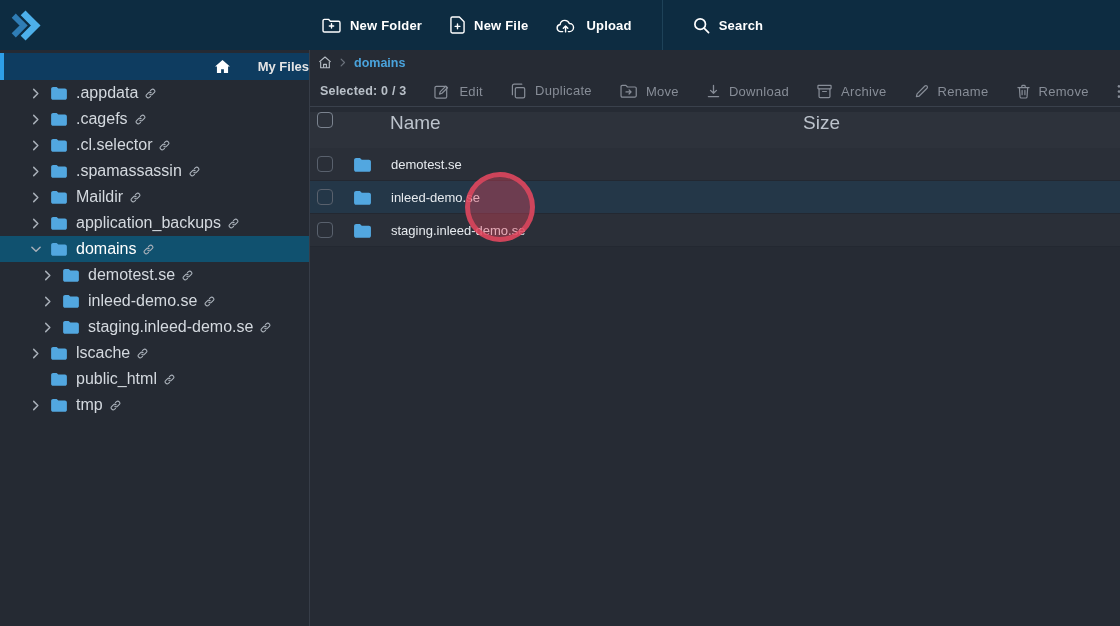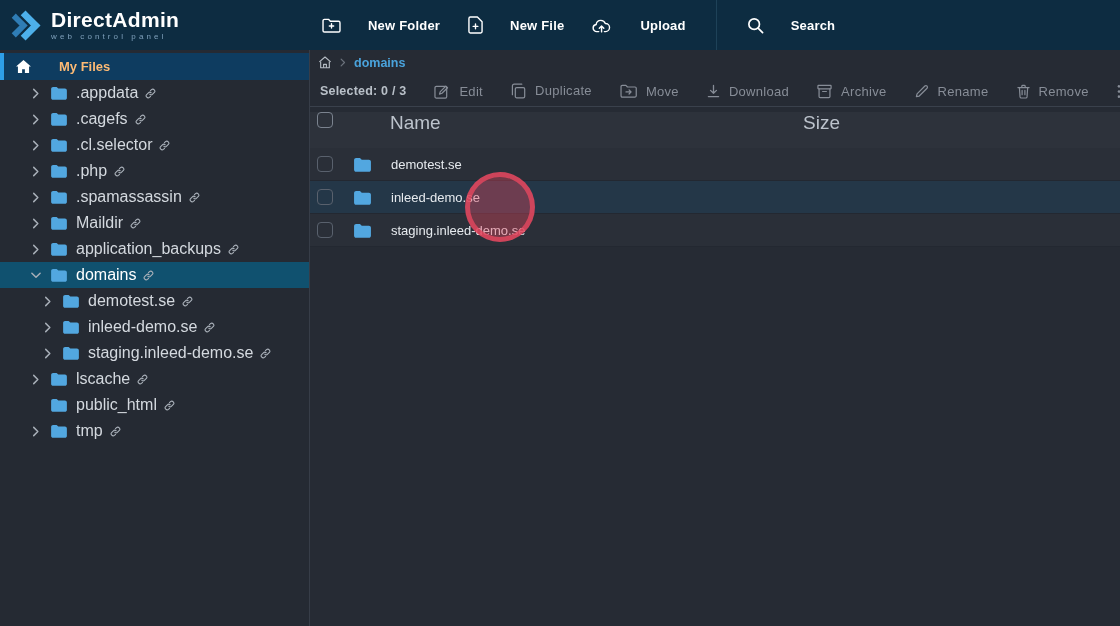--- a/index.html
+++ b/index.html
@@ -22,32 +22,32 @@
     font-family:"Liberation Sans",sans-serif;-webkit-font-smoothing:antialiased;}
   .app{position:relative;width:1120px;height:626px;overflow:hidden;}
 
   
   .topbar{height:50px;display:flex;align-items:stretch;background:var(--topbar-bg);}
   .brand{width:310px;display:flex;align-items:center;gap:8px;padding-left:10px;cursor:pointer;}
   .brand-ic{display:flex;align-items:center;}
   .brand-name{color:#fff;font-size:21px;font-weight:bold;letter-spacing:.3px;line-height:1;}
   .brand-tag{margin-top:3px;font-size:8px;letter-spacing:3.1px;color:#7fa0bb;line-height:1;}
   .tbtns{display:flex;align-items:center;gap:28px;margin-left:12px;}
-  .tbtn{display:flex;align-items:center;gap:27px;color:#fff;font-size:13px;font-weight:600;
+  .tbtn{display:flex;align-items:center;gap:9px;color:#fff;font-size:13px;font-weight:600;
     letter-spacing:.2px;cursor:pointer;white-space:nowrap;}
   .tbtn svg{display:block;}
   .tdivider{width:1px;align-self:stretch;background:#1e4258;margin:0 2px;}
 
   
   .shell{display:flex;height:576px;}
   .sidebar{width:310px;background:var(--sidebar-bg);border-right:1px solid var(--divider);
     padding-top:3px;overflow:hidden;}
   .myfiles{height:27px;display:flex;align-items:center;gap:28px;padding-left:12px;
     background:var(--sidebar-selected-bg);border-left:4px solid var(--sidebar-selected-border);
-    color:#fdba74;font-size:13px;font-weight:600;cursor:pointer;}
+    color:#e5e5e5;font-size:13px;font-weight:600;cursor:pointer;justify-content:flex-end;}
   .myfiles svg{display:block;}
   .titem{height:26px;display:flex;align-items:center;color:#d4d9df;font-size:16px;cursor:pointer;}
   .titem.lvl1{padding-left:32px;}
   .titem.lvl2{padding-left:44px;}
   .titem.selected{background:var(--tree-selected-bg);color:#fff;}
   .chev{width:8px;margin-right:10px;display:flex;color:#a8afb8;}
   .chev.down svg{transform:rotate(90deg);}
   .chev.nochev{visibility:hidden;}
   .ficon{display:flex;margin-right:8px;color:var(--folder-icon);}
   .linkic{display:flex;margin-left:7px;color:#aab1ba;}
@@ -90,24 +90,20 @@
 <div class="app">
 
   <header class="topbar">
     <div class="brand">
       <span class="brand-ic">
         <svg viewBox="0 0 34 34" width="33" height="33" fill="none" stroke-linecap="square">
           <path d="M6 9l8 8-8 8" stroke="#2f7db5" stroke-width="6"></path>
           <path d="M16 6.5l10.5 10.5L16 27.5" stroke="#4db0ea" stroke-width="7"></path>
         </svg>
       </span>
-      <div class="brand-txt">
-        <div class="brand-name">DirectAdmin</div>
-        <div class="brand-tag">web control panel</div>
-      </div>
     </div>
     <div class="tbtns">
       <div class="tbtn">
         <span>
           <svg viewBox="0 0 20 17" width="19" height="16" fill="none" stroke="#fff" stroke-width="1.5" stroke-linecap="round" stroke-linejoin="round">
             <path d="M1 4c0-.8.7-1.5 1.5-1.5h4.3l2 2h8.7c.8 0 1.5.7 1.5 1.5v8.5c0 .8-.7 1.5-1.5 1.5h-15c-.8 0-1.5-.7-1.5-1.5V4z"></path>
             <path d="M10 7.2v4.6M7.7 9.5h4.6"></path>
           </svg>
         </span>
         <span>New Folder</span>
@@ -198,39 +194,20 @@
       <svg viewBox="0 0 8 12" width="8" height="11">
                 <path d="M1.5 1.5L6 6l-4.5 4.5" stroke="currentColor" stroke-width="1.6" fill="none" stroke-linecap="round" stroke-linejoin="round"></path>
               </svg>
     </span>
     <span class="ficon">
       <svg viewBox="0 0 20 16" width="18" height="14">
                 <path d="M1 3.2C1 2 2 1 3.2 1h4.1L9.2 2.9h7.6c1.2 0 2.2 1 2.2 2.2v8.5c0 1.2-1 2.2-2.2 2.2H3.2C2 15.8 1 14.8 1 13.6V3.2z" fill="currentColor"></path>
               </svg>
     </span>
     <span class="tlabel">.cl.selector</span>
-    <span class="linkic" hidden="">
-      <svg viewBox="0 0 12 12" width="11" height="11" fill="none" stroke="currentColor" stroke-width="1.2" stroke-linecap="round">
-        <path d="M5.2 6.8a2.2 2.2 0 0 0 3.1 0l1.9-1.9A2.2 2.2 0 0 0 7.1 1.8L6 2.9"></path>
-        <path d="M6.8 5.2a2.2 2.2 0 0 0-3.1 0L1.8 7.1a2.2 2.2 0 0 0 3.1 3.1L6 9.1"></path>
-      </svg>
-    </span>
-  </div>
-          <div class="titem lvl1">
-    <span class="chev">
-      <svg viewBox="0 0 8 12" width="8" height="11">
-                <path d="M1.5 1.5L6 6l-4.5 4.5" stroke="currentColor" stroke-width="1.6" fill="none" stroke-linecap="round" stroke-linejoin="round"></path>
-              </svg>
-    </span>
-    <span class="ficon">
-      <svg viewBox="0 0 20 16" width="18" height="14">
-                <path d="M1 3.2C1 2 2 1 3.2 1h4.1L9.2 2.9h7.6c1.2 0 2.2 1 2.2 2.2v8.5c0 1.2-1 2.2-2.2 2.2H3.2C2 15.8 1 14.8 1 13.6V3.2z" fill="currentColor"></path>
-              </svg>
-    </span>
-    <span class="tlabel">.php</span>
     <span class="linkic" hidden="">
       <svg viewBox="0 0 12 12" width="11" height="11" fill="none" stroke="currentColor" stroke-width="1.2" stroke-linecap="round">
         <path d="M5.2 6.8a2.2 2.2 0 0 0 3.1 0l1.9-1.9A2.2 2.2 0 0 0 7.1 1.8L6 2.9"></path>
         <path d="M6.8 5.2a2.2 2.2 0 0 0-3.1 0L1.8 7.1a2.2 2.2 0 0 0 3.1 3.1L6 9.1"></path>
       </svg>
     </span>
   </div>
           <div class="titem lvl1">
     <span class="chev">
       <svg viewBox="0 0 8 12" width="8" height="11">

